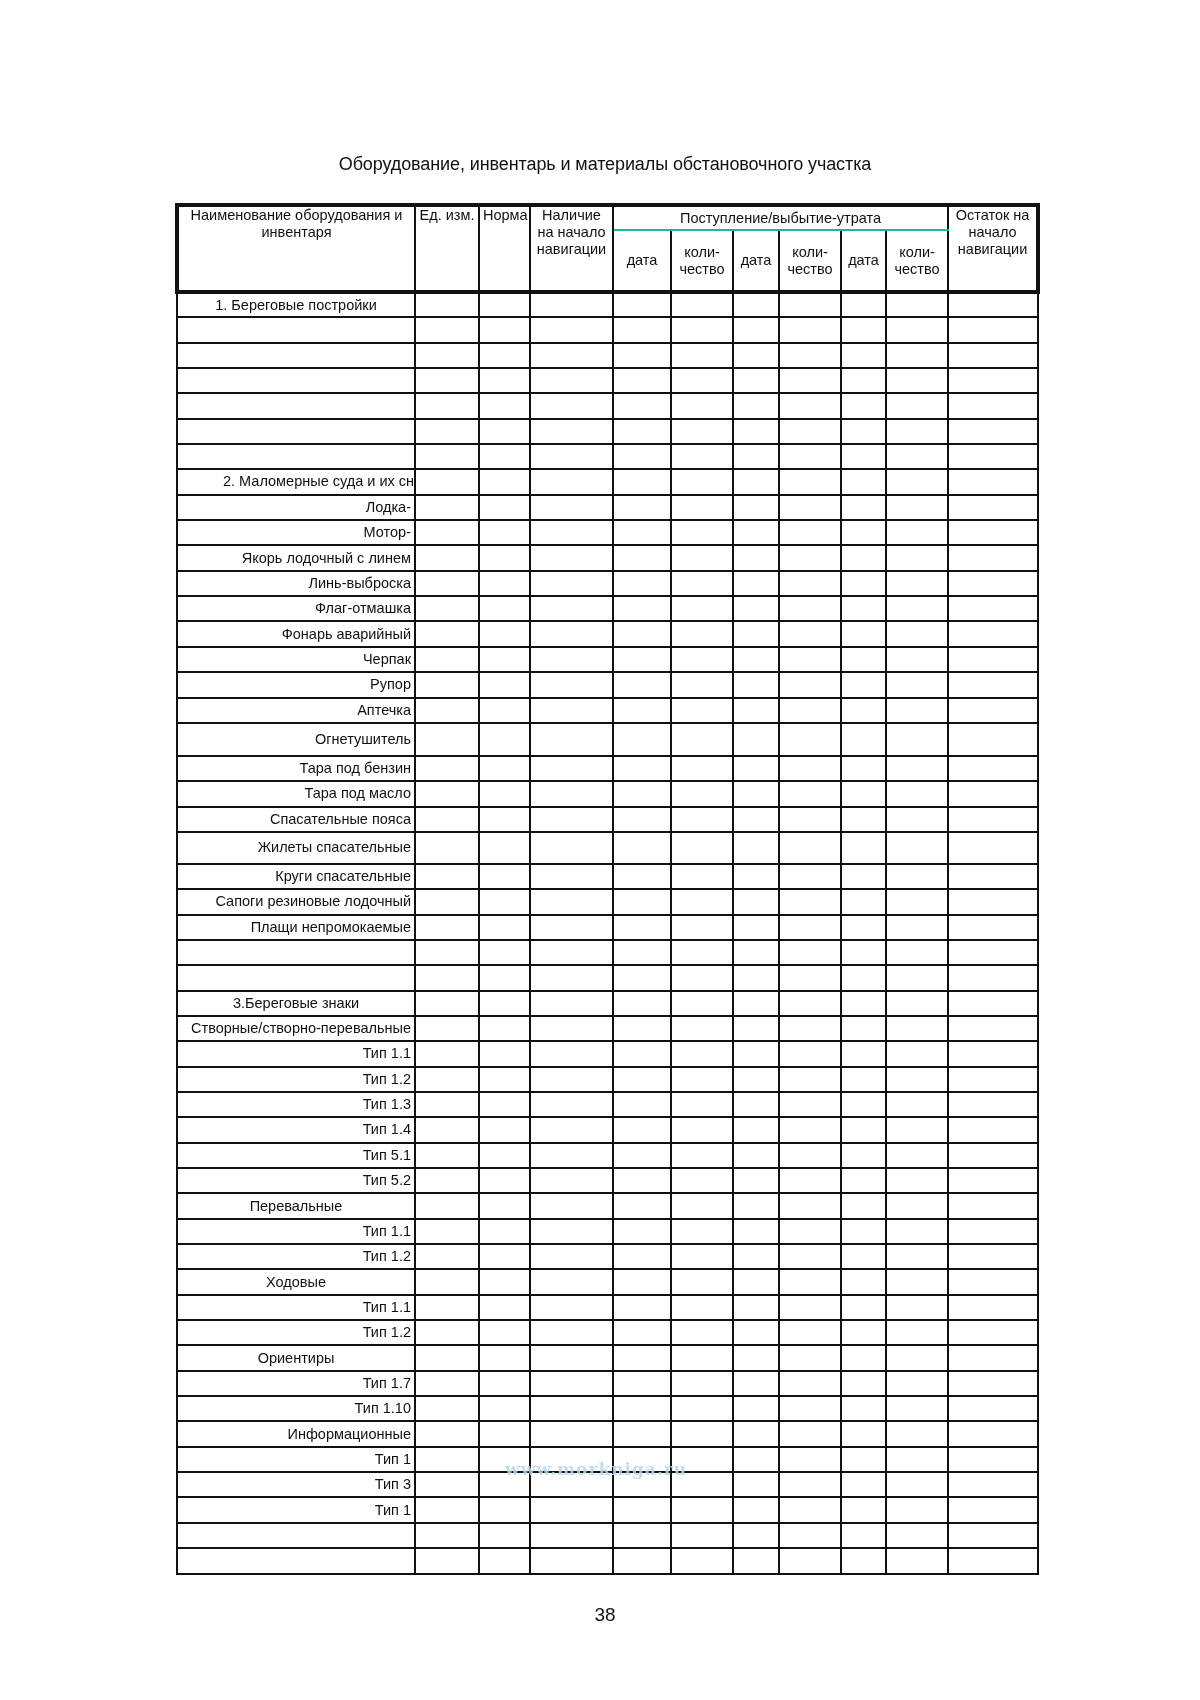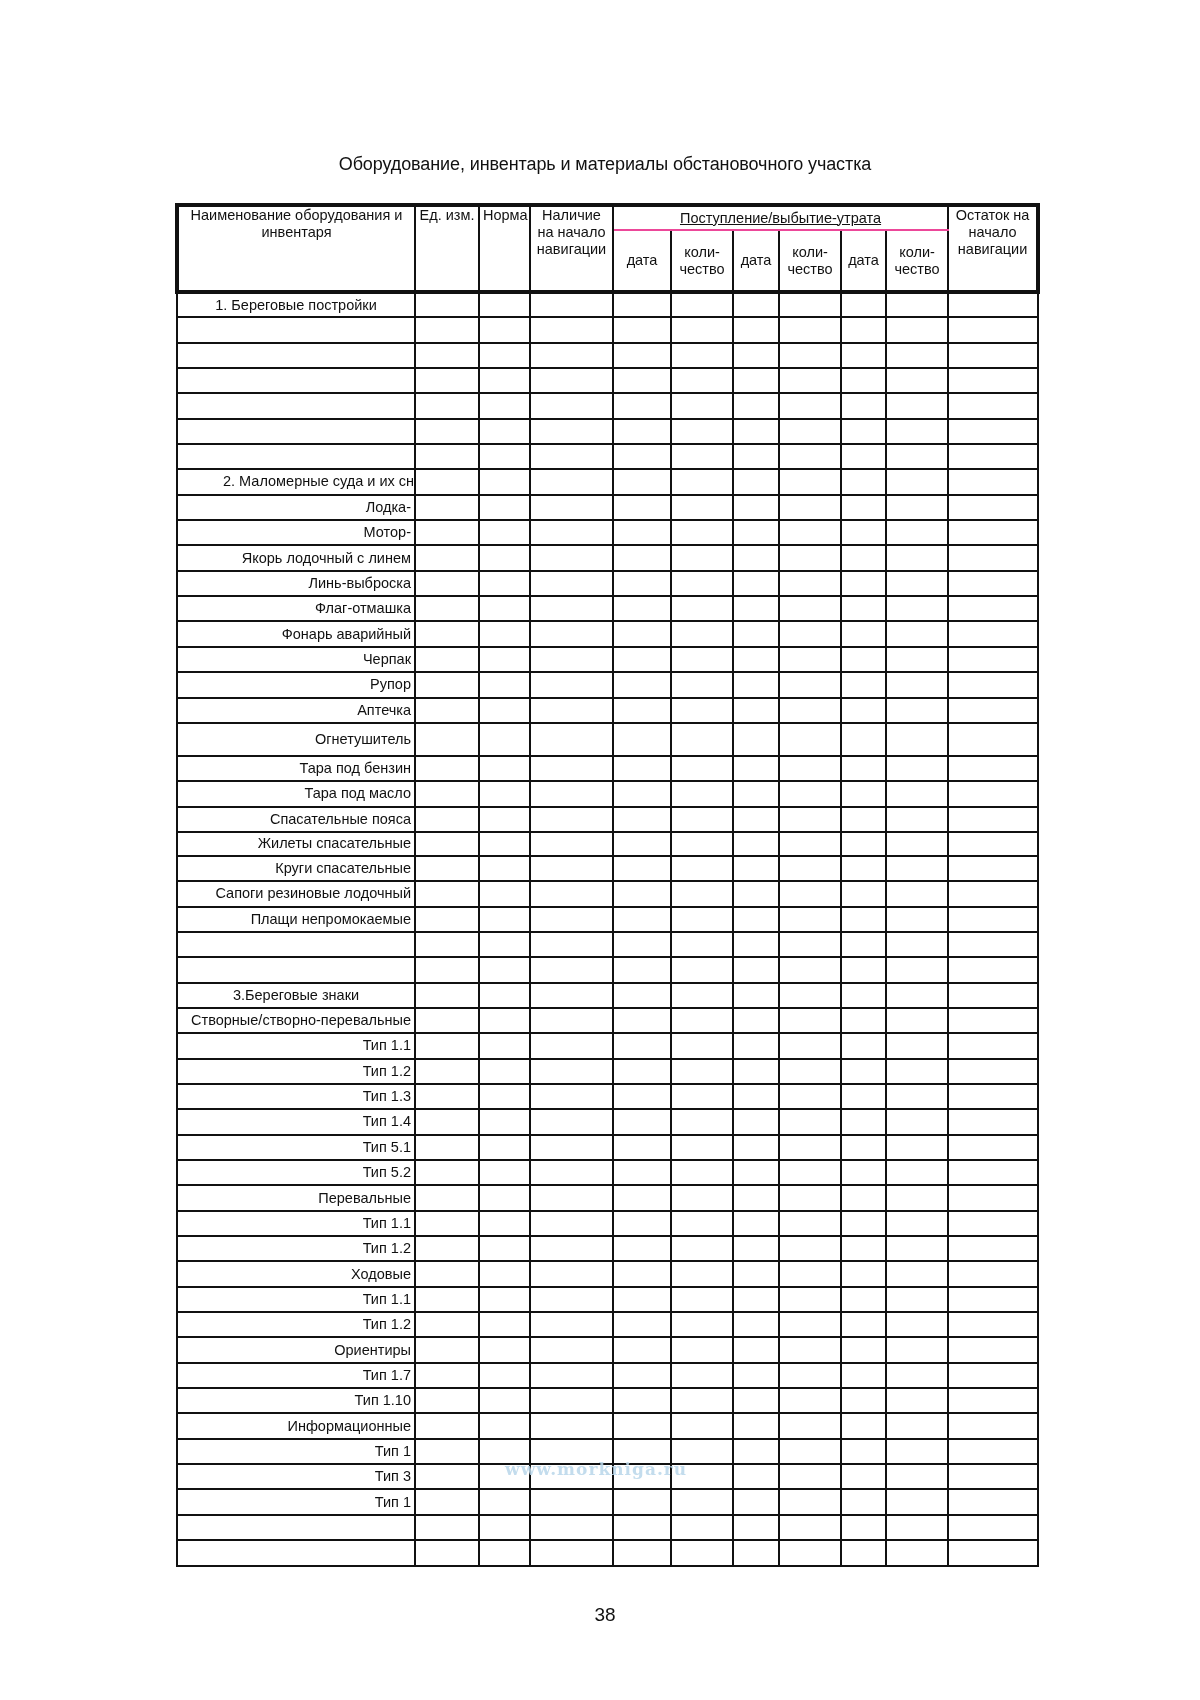--- a/index.html
+++ b/index.html
@@ -22,21 +22,21 @@
       font-weight: normal; overflow: hidden; white-space: nowrap;
     }
     thead th { vertical-align: top; text-align: center; white-space: normal !important; line-height: 20px; padding-top: 1px; }
     thead tr.h1 th { height: 22px; }
     thead tr.h2 th { height: 59px; vertical-align: middle; }
     thead { border: 4px solid #111; }
     thead th.outer-l { border-left: 4px solid #111; }
     thead th.outer-r { border-right: 4px solid #111; }
     thead tr.h2 th { border-bottom: 4px solid #111; }
     td.section { font-weight: bold; text-align: center; }
-    td.subsection { font-weight: bold; text-align: right; border-radius: 7px; }
+    td.subsection { font-weight: bold; text-align: center; border-radius: 7px; }
     td.name { text-align: right; padding-left: 2px; }
     td.section-wide { overflow: visible; position: relative; }
     td.section-wide span { position: absolute; left: 45px; top: 3px; white-space: nowrap; }
     .watermark {
       position: absolute; left: 505px; top: 1459px; font-family: "DejaVu Serif", serif;
       font-weight: bold; font-size: 17px; color: #b9d7ea; opacity: 0.85; letter-spacing: 1px;
     }
     .page-number {
       position: absolute; top: 1604px; left: 0; width: 1210px; text-align: center; font-size: 19px;
     }
@@ -59,21 +59,21 @@
     <col style="width:45px">
     <col style="width:62px">
     <col style="width:90px">
   </colgroup>
   <thead>
     <tr class="h1">
       <th rowspan="2" class="outer-l">Наименование оборудования и инвентаря</th>
       <th rowspan="2">Ед. изм.</th>
       <th rowspan="2">Норма</th>
       <th rowspan="2">Наличие на начало навигации</th>
-      <th colspan="6" style="border-bottom:2px solid #ec4899; vertical-align:middle;text-decoration:underline;">Поступление/выбытие-утрата</th>
+      <th colspan="6" style="border-bottom:2px solid #14b8a6; vertical-align:middle;">Поступление/выбытие-утрата</th>
       <th rowspan="2" class="outer-r">Остаток на начало навигации</th>
     </tr>
     <tr class="h2">
       <th>дата</th>
       <th>коли-чество</th>
       <th>дата</th>
       <th>коли-чество</th>
       <th>дата</th>
       <th>коли-чество</th>
     </tr>
@@ -347,21 +347,21 @@
         <td></td>
         <td></td>
         <td></td>
         <td></td>
         <td></td>
         <td></td>
         <td></td>
         <td></td>
         <td></td>
       </tr>
-      <tr style="height: 24px; border-radius: 11px;">
+      <tr style="height: 32px; border-radius: 11px;">
         <td class="name">Жилеты спасательные</td>
         <td></td>
         <td></td>
         <td></td>
         <td></td>
         <td></td>
         <td></td>
         <td></td>
         <td></td>
         <td></td>

